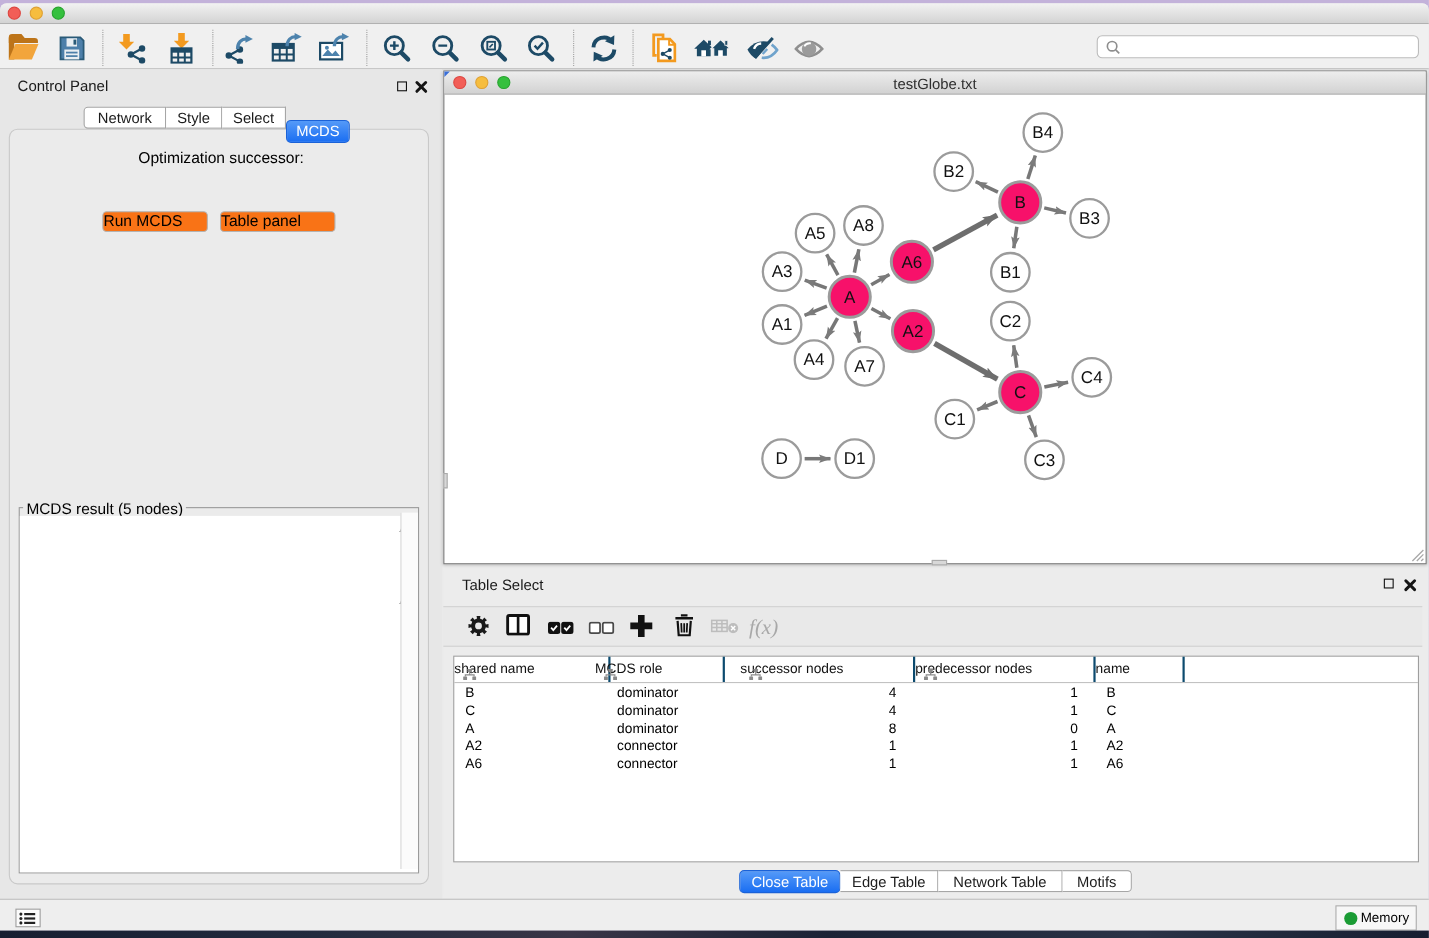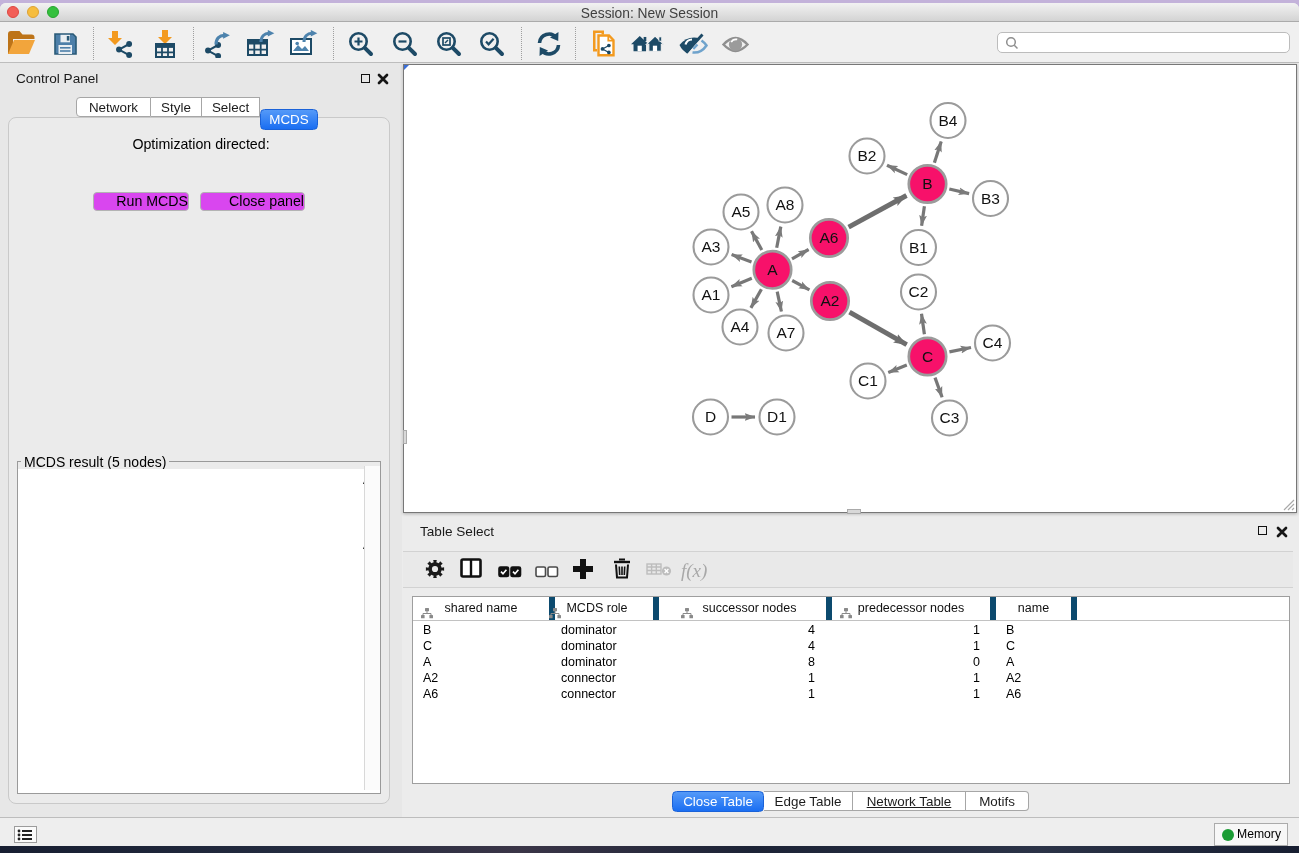--- a/index.html
+++ b/index.html
@@ -20,42 +20,42 @@
 #cp .hdr{position:absolute;left:16px;top:8px;font-size:13.6px;color:#1a1a1a;}
 #cpinner{position:absolute;left:8px;top:54px;width:382px;height:687px;background:#ebebeb;border:1px solid #c9c9c9;border-radius:8px;}
 .tabrow{position:absolute;display:flex;}
 .tab{height:20px;background:#fff;border:1px solid #a6a6a6;border-left:none;font-size:13.4px;color:#1c1c1c;text-align:center;line-height:19px;}
 .tab.first{border-left:1px solid #a6a6a6;border-radius:4px 0 0 4px;}
 .tab.last{border-radius:0 4px 4px 0;}
 .tab.sel{background:linear-gradient(#559af8,#1a6ef2);color:#fff;border:1px solid #1a62d8;border-radius:4.5px;height:21px;margin-top:-0.5px;}
 #optlabel{position:absolute;left:0;width:402px;top:73px;text-align:center;font-size:14.2px;color:#000;}
 #dropdown{position:absolute;left:43px;top:96px;width:312px;height:20px;background:#fff;border:1px solid #b3b3b3;border-radius:4.5px;font-size:14.2px;color:#000;line-height:19px;padding-left:10px;}
 #dropdown .step{position:absolute;right:-1px;top:-1px;width:17px;height:20px;background:linear-gradient(#4f97f9,#1261ef);border-radius:0 4.5px 4.5px 0;}
-.btn{position:absolute;height:19px;background:#d946ef;border:1px solid #b3b3b3;border-radius:4px;font-size:14.2px;color:#000;text-align:right;line-height:17.5px;}
+.btn{position:absolute;height:19px;background:#f97316;border:1px solid #b3b3b3;border-radius:4px;font-size:14.2px;color:#000;text-align:left;line-height:17.5px;}
 #grp{position:absolute;left:17px;top:391px;width:364px;height:340px;text-align:right;}
 #grp .gb{position:absolute;left:0;top:7px;width:364px;height:333px;border:1px solid #9a9a9a;}
 #grp .gt{position:absolute;left:4px;top:0;background:#ebebeb;padding:0 3px;font-size:14px;color:#000;}
 #grp .list{position:absolute;left:1px;top:15px;width:362px;height:324px;background:#fff;padding-top:3px;}
 #grp .sb{position:absolute;right:0;top:-3px;width:16px;height:324px;background:#fbfbfb;border-left:1px solid #d8d8d8;}
 #grp .li{padding-left:4px;font-size:13.8px;color:#000;height:16.3px;line-height:16.3px;}
 
 #nw{position:absolute;left:403px;top:64px;width:894px;height:449px;background:#fff;border:1px solid #777;box-shadow:0 1px 3px rgba(0,0,0,.25);}
 #nw .bar{position:absolute;left:0;top:0;width:892px;height:21px;background:linear-gradient(#ededed,#d2d2d2);border-bottom:1px solid #9e9e9e;}
 #nw .bar .t1{left:8px;top:4px;background:#f25e57;border:.5px solid #dd4741;}
 #nw .bar .t2{left:28px;top:4px;background:#f6bd3e;border:.5px solid #dfa133;}
 #nw .bar .t3{left:48px;top:4px;background:#35c03e;border:.5px solid #27a42f;}
 #nw .bar .ttl{position:absolute;left:0;right:0;top:3.5px;text-align:center;font-size:13.5px;color:#2e2e2e;}
 #nw .corner{position:absolute;left:0;top:0;width:0;height:0;border-top:5px solid #3a6fd8;border-right:5px solid transparent;}
 
 #tp{position:absolute;left:403px;top:519px;width:890px;height:294px;background:#ececec;}
 #tp .hdr{position:absolute;left:17px;top:5px;font-size:13.6px;color:#1a1a1a;}
 #tptools{position:absolute;left:0px;top:32px;width:890px;height:37px;background:#e9e9e9;border-top:1px solid #d2d2d2;border-bottom:1px solid #d2d2d2;}
 #tbl{position:absolute;left:9px;top:77px;width:878px;height:188px;background:#fff;border:1px solid #9e9e9e;}
 #tbl .hline{position:absolute;left:0;top:23px;width:876px;height:1px;background:#c2c2c2;}
-#tbl .hcell{position:absolute;top:0;height:23px;border-right:6px solid #0c4a6e;font-size:12.5px;color:#111;text-align:center;line-height:23px;}
+#tbl .hcell{position:absolute;top:0;height:23px;border-right:2px solid #0c4a6e;font-size:12.5px;color:#111;line-height:23px;}
 #tbl .hcell .hic{position:absolute;left:8px;top:6px;}
 #tbl .drow{position:absolute;font-size:12.5px;color:#000;height:16px;line-height:16px;}
 .maxbox{position:absolute;width:9px;height:9px;border:1.6px solid #111;}
 
 #bt{position:absolute;left:672px;top:791px;display:flex;}
 
 #status{position:absolute;left:0;top:817px;width:1299px;height:29px;background:#eee;border-top:1px solid #bdbdbd;}
 #memory{position:absolute;right:11px;top:5px;width:74px;height:23px;background:#f7f7f7;border:1px solid #ababab;font-size:12.2px;color:#000;line-height:21px;text-align:right;padding-right:6px;}
 #memory .dot{position:absolute;left:7px;top:4.5px;width:12px;height:12px;border-radius:50%;background:#1b9c35;}
 #listbtn{position:absolute;left:14px;top:8px;width:23px;height:17px;background:#fbfbfb;border:1px solid #9c9c9c;}
@@ -64,21 +64,20 @@
 .nw{fill:#fff;stroke:#9b9b9b;stroke-width:2.1;}
 .np{fill:#f7116a;stroke:#9b9b9b;stroke-width:2.7;}
 .nl{font-size:15.5px;fill:#111;text-anchor:middle;font-family:"Liberation Sans",sans-serif;}
 </style></head>
 <body>
 <div id="chrome"></div>
 <div id="titlebar">
     <div class="tl t1"></div>
     <div class="tl t2"></div>
     <div class="tl t3"></div>
-<div class="ttl">Session: New Session</div>
   </div>
 <div id="toolbar">
     <div class="tbi" style="left:6px;margin-top:-2px;"><svg width="30" height="28" viewBox="0 0 30 28" style="">
         <path d="M2,6 q0,-3 3,-3 h8.5 l3,3.5 h9 q3,0 3,3 v1.5 h-26.5 z" fill="#bd7419"></path>
         <path d="M2,26 v-20 h5 v20 z" fill="#bd7419"></path>
         <path d="M2,26 l6,-14 h21 l-6,14 z" fill="#f2a53c"></path>
       </svg></div>
 <div class="tbi" style="left:51px;margin-top:0px;"><svg width="28" height="28" viewBox="0 0 28 28" style="">
         <path d="M4,4 h18 l3,3 v17 h-21 z" fill="#4d7fa9" stroke="#2a5a77" stroke-width="1.6"></path>
         <rect x="9.5" y="4.8" width="9.5" height="7.5" fill="#e9eef2"></rect>
@@ -220,37 +219,43 @@
     <svg style="position:absolute;left:377px;top:10px;" width="12" height="12" viewBox="0 0 12 12">
       <path d="M2,2 L10,10 M10,2 L2,10" stroke="#151515" stroke-width="2.7" stroke-linecap="round"></path>
     </svg>
     <div id="cpinner"></div>
     <div class="tabrow" style="left:76px;top:34px;">
       <div class="tab first" style="width:75px;">Network</div>
       <div class="tab" style="width:51px;">Style</div>
       <div class="tab" style="width:58px;">Select</div>
       <div class="tab sel" style="width:58px;margin-top:12px;">MCDS</div>
     </div>
-    <div id="optlabel">Optimization directed:</div>
+    <div id="optlabel">Optimization successor:</div>
     <div class="btn" style="left:93px;top:129px;width:96px;">Run MCDS</div>
-    <div class="btn" style="left:200px;top:129px;width:105px;">Close panel</div>
+    <div class="btn" style="left:200px;top:129px;width:105px;">Table panel</div>
     <div id="grp">
       <div class="gb"></div>
       <div class="gt">MCDS result (5 nodes)</div>
       <div class="list">
         <div class="li">A2</div>
         <div class="li">A</div>
         <div class="li">B</div>
         <div class="li">C</div>
         <div class="li">A6</div>
         <div class="sb"></div>
       </div>
     </div>
   </div>
 <div id="nw">
+    <div class="bar">
+      <div class="tl t1"></div>
+      <div class="tl t2"></div>
+      <div class="tl t3"></div>
+      <div class="ttl">testGlobe.txt</div>
+    </div>
     <div class="corner"></div>
     <svg style="position:absolute;left:0;top:21px;" width="892" height="426" viewBox="404 86 892 426">
       <defs>
         <marker id="ar" markerUnits="userSpaceOnUse" markerWidth="11" markerHeight="9" refX="10.5" refY="4.5" orient="auto">
           <path d="M0,0.6 L10.8,4.5 L0,8.4 L2.2,4.5 z" fill="#7b7b7b"></path>
         </marker>
         <marker id="arb" markerUnits="userSpaceOnUse" markerWidth="14" markerHeight="11" refX="13" refY="5.5" orient="auto">
           <path d="M0,0.7 L13.4,5.5 L0,10.3 L2.8,5.5 z" fill="#6e6e6e"></path>
         </marker>
       </defs>
@@ -424,21 +429,21 @@
       <div class="drow" style="left:10px;top:89px;width:100px;">A6</div>
       <div class="drow" style="left:148px;top:89px;width:100px;">connector</div>
       <div class="drow" style="left:260px;top:89px;width:142px;text-align:right;">1</div>
       <div class="drow" style="left:419px;top:89px;width:148px;text-align:right;">1</div>
       <div class="drow" style="left:593px;top:89px;width:60px;">A6</div>
     </div>
   </div>
 <div id="bt">
     <div class="tab sel first" style="width:92px;border-radius:4.5px;">Close Table</div>
     <div class="tab" style="width:89px;">Edge Table</div>
-    <div class="tab" style="width:113px;text-decoration:underline;">Network Table</div>
+    <div class="tab" style="width:113px;">Network Table</div>
     <div class="tab last" style="width:63px;">Motifs</div>
   </div>
 <div id="status">
     <div id="listbtn"><svg width="21" height="16" viewBox="0 0 21 16">
         <g fill="#222">
           <circle cx="4" cy="4" r="1.4"></circle>
           <circle cx="4" cy="8" r="1.4"></circle>
           <circle cx="4" cy="12" r="1.4"></circle>
           <rect x="7" y="3" width="10" height="2"></rect>
           <rect x="7" y="7" width="10" height="2"></rect>

